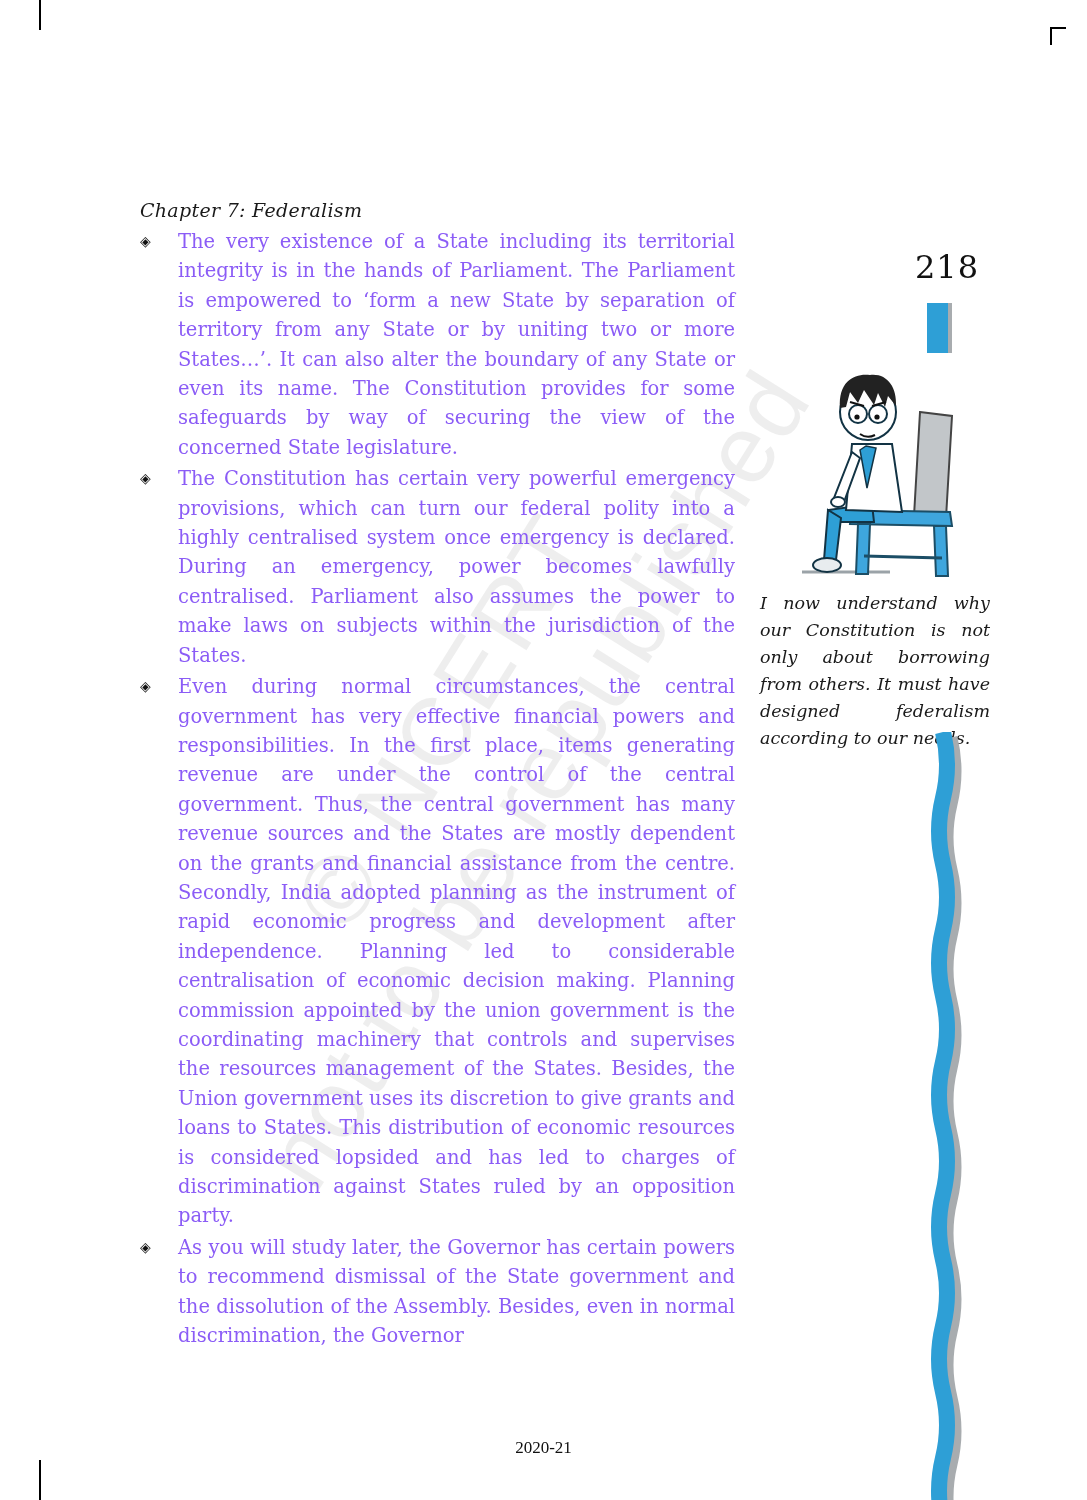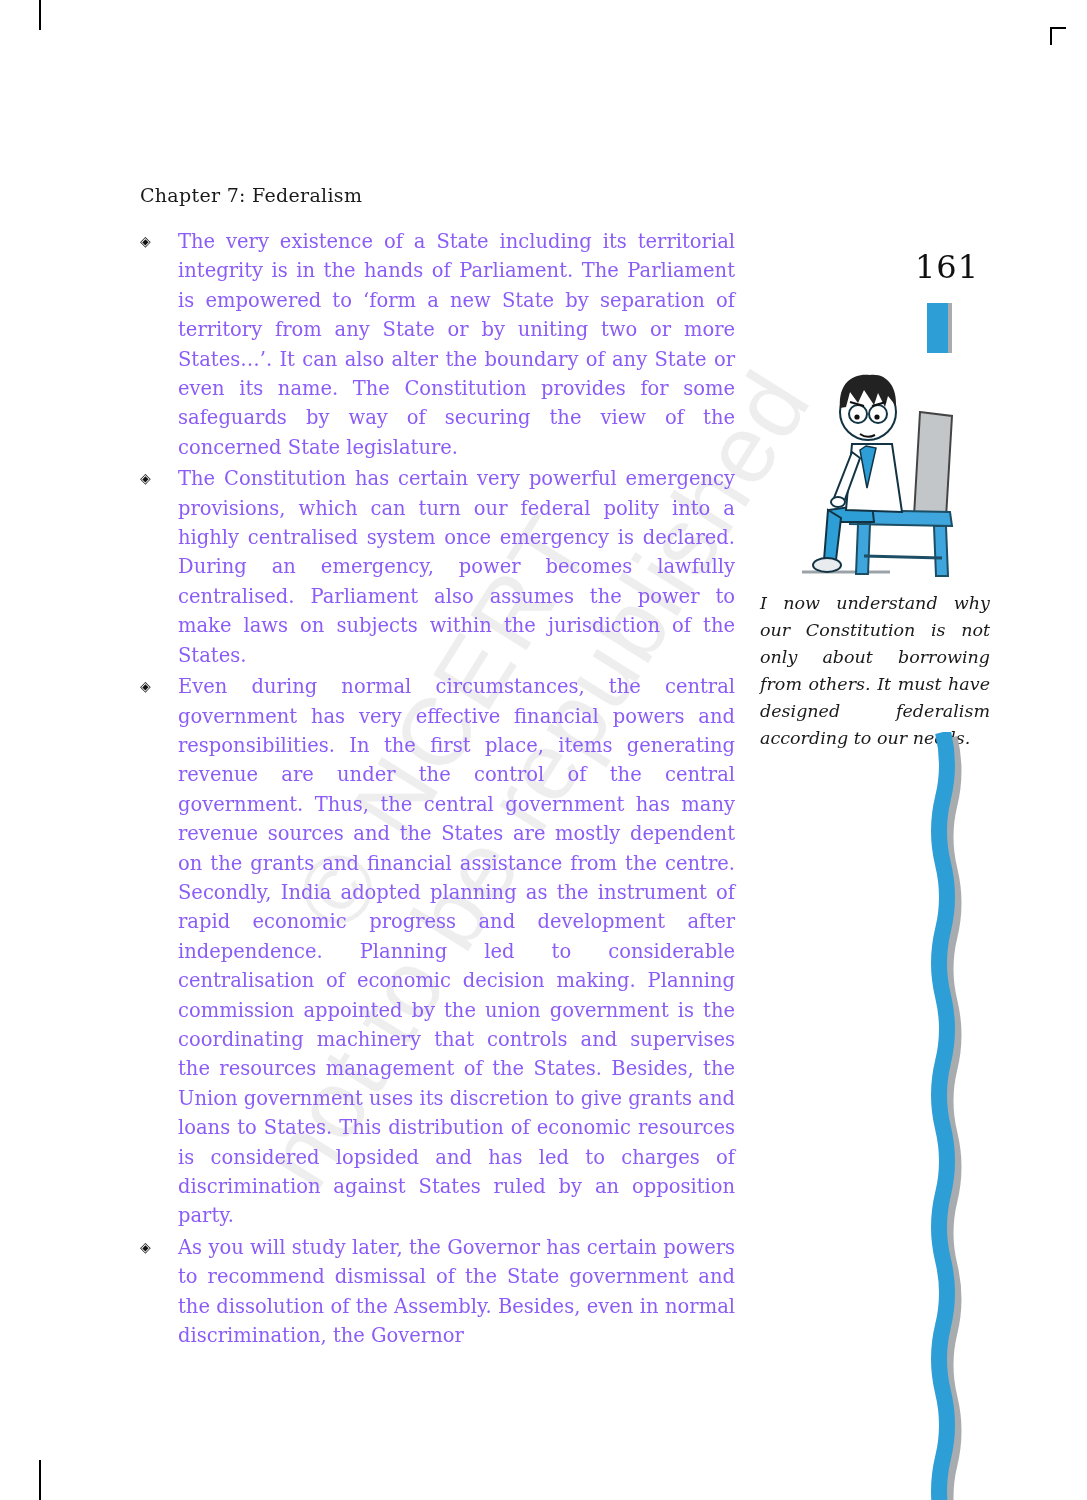--- a/index.html
+++ b/index.html
@@ -12,22 +12,22 @@
   .mark { position:absolute; background:#000; }
   .mark-tl { left:39px; top:0; width:2px; height:30px; }
   .mark-bl { left:39px; top:1460px; width:2px; height:40px; }
   .mark-tr {
     position:absolute; left:1050px; top:27px; width:14px; height:16px;
     border-top:2px solid #000; border-left:2px solid #000;
   }
 
   
   .chapter-header {
-    position:absolute; left:140px; top:184px;
-    font-size:19px; letter-spacing:0.3px; color:#1a1a1a;
+    position:absolute; left:140px; top:199px;
+    font-style:italic; font-size:19px; letter-spacing:0.3px; color:#1a1a1a;
   }
 
   
   .main-col { position:absolute; left:140px; top:226px; width:596px; }
   .bullet-item { display:flex; align-items:flex-start; }
   .bullet-glyph {
     flex:0 0 37px; width:37px; font-size:14px; padding-top:7px; color:#111;
   }
   .bullet-text {
     flex:1; font-size:19.5px; line-height:29.4px; text-align:justify;
@@ -98,21 +98,21 @@
     <div class="bullet-item">
       <span class="bullet-glyph">◈</span>
       <p class="bullet-text">Even during normal circumstances, the central government has very effective financial powers and responsibilities. In the first place, items generating revenue are under the control of the central government. Thus, the central government has many revenue sources and the States are mostly dependent on the grants and financial assistance from the centre. Secondly, India adopted planning as the instrument of rapid economic progress and development after independence. Planning led to considerable centralisation of economic decision making. Planning commission appointed by the union government is the coordinating machinery that controls and supervises the resources management of the States. Besides, the Union government uses its discretion to give grants and loans to States. This distribution of economic resources is considered lopsided and has led to charges of discrimination against States ruled by an opposition party.</p>
     </div>
     <div class="bullet-item">
       <span class="bullet-glyph">◈</span>
       <p class="bullet-text">As you will study later, the Governor has certain powers to recommend dismissal of the State government and the dissolution of the Assembly. Besides, even in normal discrimination, the Governor</p>
     </div>
   </div>
 
-  <div class="page-number">161</div>
+  <div class="page-number">218</div>
   <div class="blue-tab"></div>
 
   <div class="cartoon">
     <svg width="185" height="240" viewBox="0 0 185 240">
 
       <path d="M2,212 L90,212" stroke="#9ba3a8" stroke-width="3" fill="none"></path>
 
       <polygon points="120,52 152,56 146,158 114,156" fill="#c2c6c9" stroke="#444" stroke-width="2"></polygon>
 
       <polygon points="52,150 150,152 152,166 50,164" fill="#3ea6dd" stroke="#1c4e66" stroke-width="2"></polygon>
@@ -150,14 +150,15 @@
 
   <p class="side-note">I now understand why our Constitution is not only about borrowing from others. It must have designed federalism according to our needs.</p>
 
   <div class="ribbon">
     <svg width="64" height="770" viewBox="0 0 64 770">
       <path d="M30,0 Q38,33 30,66 T30,132 T30,198 T30,264 T30,330 T30,396 T30,462 T30,528 T30,594 T30,660 T30,726 T30,792" fill="none" stroke="#A8ACAF" stroke-width="17" transform="translate(6,6)"></path>
       <path d="M30,0 Q38,33 30,66 T30,132 T30,198 T30,264 T30,330 T30,396 T30,462 T30,528 T30,594 T30,660 T30,726 T30,792" fill="none" stroke="#2E9FD6" stroke-width="16"></path>
     </svg>
   </div>
 
+  <div class="footer">2020-21</div>
 
 </div>
 
 </body></html>

